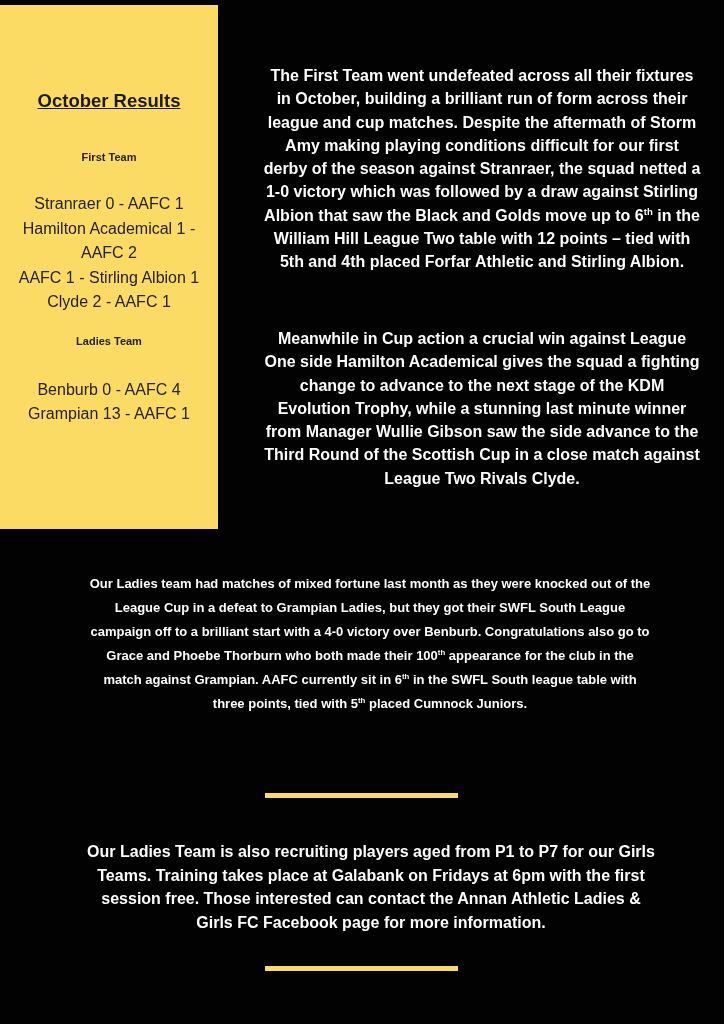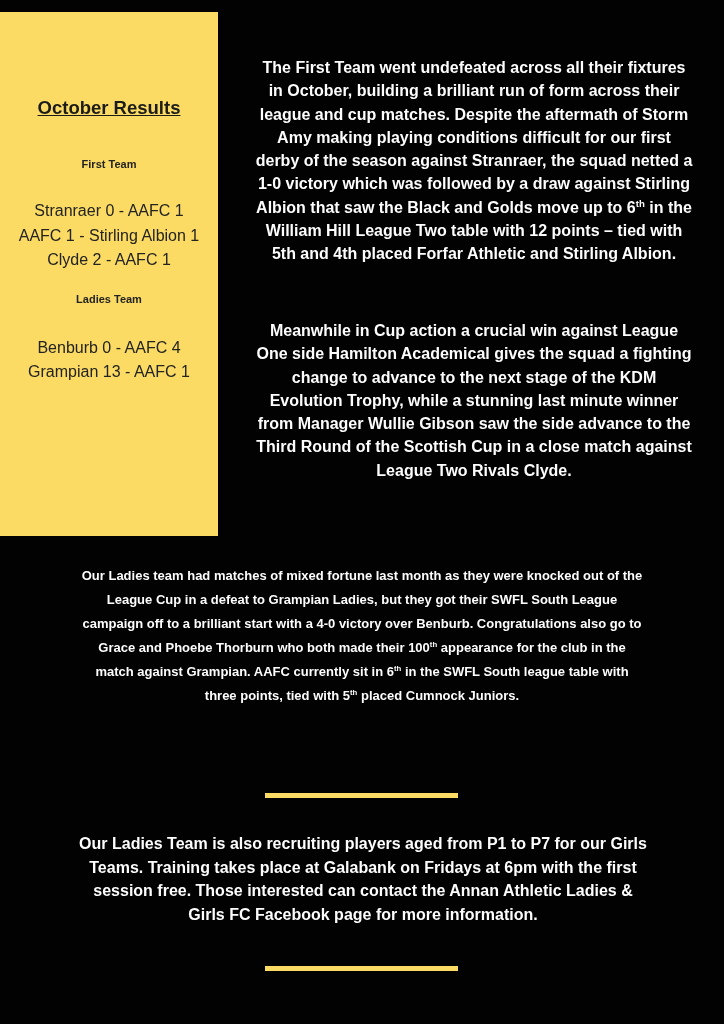--- a/index.html
+++ b/index.html
@@ -12,21 +12,21 @@
   html,body{margin:0;padding:0;background:#111;}
   .page{
     position:relative;
     width:724px;height:1024px;
     background:var(--page-bg);
     overflow:hidden;
     font-family:"Liberation Sans","DejaVu Sans",sans-serif;
   }
   
   .sidebar{
-    position:absolute;left:0;top:12px;
+    position:absolute;left:0;top:5px;
     width:218px;height:524px;
     background:var(--accent);
     color:var(--dark-text);
     text-align:center;
     padding:85px 6px 0 6px;
   }
   .sb-title{
     margin:0;
     font-size:18.5px;line-height:22px;
     font-weight:bold;
@@ -40,21 +40,21 @@
   }
   .sb-heading.ladies{margin-top:15px;}
   .sb-results{
     margin-top:24px;
     font-size:16px;line-height:24.5px;
     font-weight:normal;
   }
   .sb-results.ladies{margin-top:26px;}
   
   .para{
-    position:absolute;margin:0;
+    position:absolute;margin:8px;
     text-align:center;
     font-weight:bold;
     color:var(--light-text);
   }
   .para sup{
     font-size:0.6em;
     line-height:0;
     vertical-align:super;
   }
   .p1{left:254px;top:56px;width:440px;font-size:16px;line-height:23.3px;}
@@ -74,20 +74,21 @@
 <body>
 
 <div class="page">
 
   <aside class="sidebar">
     <h2 class="sb-title">October Results</h2>
 
     <h3 class="sb-heading">First Team</h3>
     <div class="sb-results">
       <div>Stranraer 0 - AAFC 1</div>
+      <div>Hamilton Academical 1 - AAFC 2</div>
       <div>AAFC 1 - Stirling Albion 1</div>
       <div>Clyde 2 - AAFC 1</div>
     </div>
 
     <h3 class="sb-heading ladies">Ladies Team</h3>
     <div class="sb-results ladies">
       <div>Benburb 0 - AAFC 4</div>
       <div>Grampian 13 - AAFC 1</div>
     </div>
   </aside>

